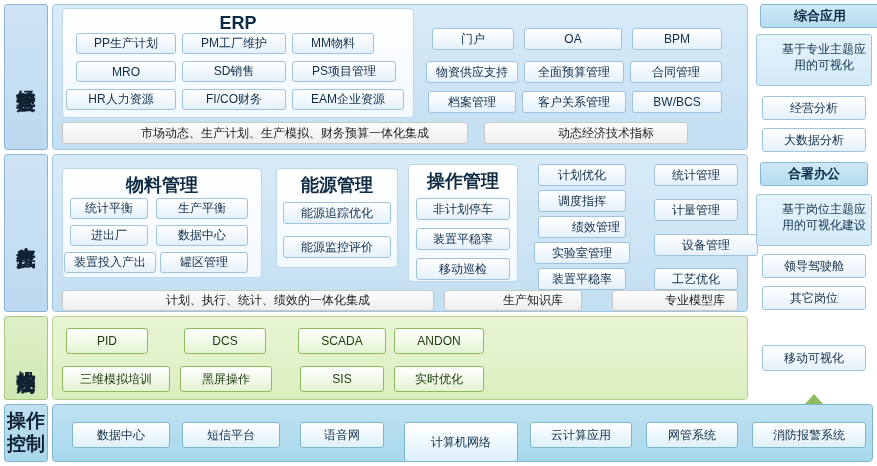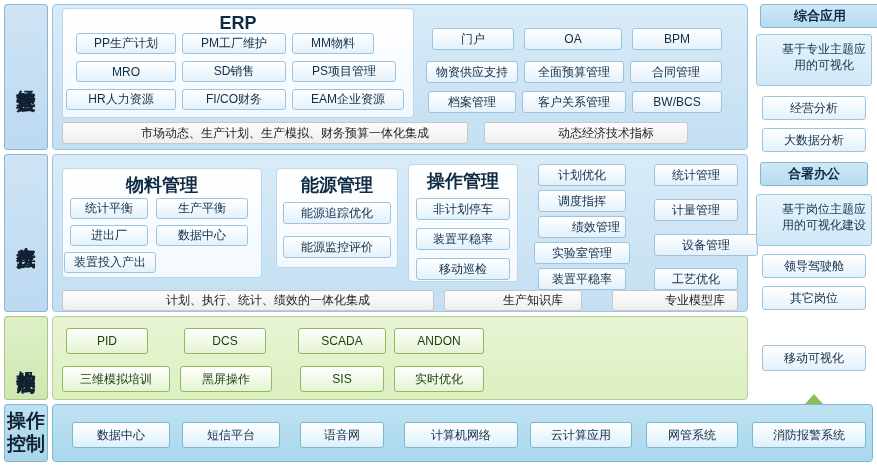--- a/index.html
+++ b/index.html
@@ -154,20 +154,21 @@
   <div class="region r2" style="left:52px;top:154px;width:696px;height:158px;"></div>
 
   <div class="card" style="left:62px;top:168px;width:200px;height:110px;">
     <div class="card-title">物料管理</div>
   </div>
   <div class="chip" style="left:70px;top:198px;width:78px;height:21px;">统计平衡</div>
   <div class="chip" style="left:156px;top:198px;width:92px;height:21px;">生产平衡</div>
   <div class="chip" style="left:70px;top:225px;width:78px;height:21px;">进出厂</div>
   <div class="chip" style="left:156px;top:225px;width:92px;height:21px;">数据中心</div>
   <div class="chip" style="left:64px;top:252px;width:92px;height:21px;">装置投入产出</div>
+  <div class="chip" style="left:160px;top:252px;width:88px;height:21px;">罐区管理</div>
 
   <div class="card" style="left:276px;top:168px;width:122px;height:100px;">
     <div class="card-title">能源管理</div>
   </div>
   <div class="chip" style="left:283px;top:202px;width:108px;height:22px;">能源追踪优化</div>
   <div class="chip" style="left:283px;top:236px;width:108px;height:22px;">能源监控评价</div>
 
   <div class="card" style="left:408px;top:164px;width:110px;height:118px;">
     <div class="card-title">操作管理</div>
   </div>
@@ -200,21 +201,21 @@
   <div class="chip green" style="left:62px;top:366px;width:108px;height:26px;">三维模拟培训</div>
   <div class="chip green" style="left:180px;top:366px;width:92px;height:26px;">黑屏操作</div>
   <div class="chip green" style="left:300px;top:366px;width:84px;height:26px;">SIS</div>
   <div class="chip green" style="left:394px;top:366px;width:90px;height:26px;">实时优化</div>
 
   <div class="region r4" style="left:52px;top:404px;width:821px;height:58px;"></div>
 
   <div class="chip cyan" style="left:72px;top:422px;width:98px;height:26px;">数据中心</div>
   <div class="chip cyan" style="left:182px;top:422px;width:98px;height:26px;">短信平台</div>
   <div class="chip cyan" style="left:300px;top:422px;width:84px;height:26px;">语音网</div>
-  <div class="chip cyan" style="left:404px;top:422px;width:114px;height:26px;text-align:right;">计算机网络</div>
+  <div class="chip cyan" style="left:404px;top:422px;width:114px;height:40px;text-align:right;">计算机网络</div>
   <div class="chip cyan" style="left:530px;top:422px;width:102px;height:26px;">云计算应用</div>
   <div class="chip cyan" style="left:646px;top:422px;width:92px;height:26px;">网管系统</div>
   <div class="chip cyan" style="left:752px;top:422px;width:114px;height:26px;">消防报警系统</div>
 
   <div class="rcol">
 
     <div class="hdr" style="left:760px;top:4px;width:120px;height:24px;">综合应用</div>
 
     <div class="panel" style="left:756px;top:34px;width:116px;height:52px;">
       <div class="ptext">基于专业主题应用的可视化</div>

